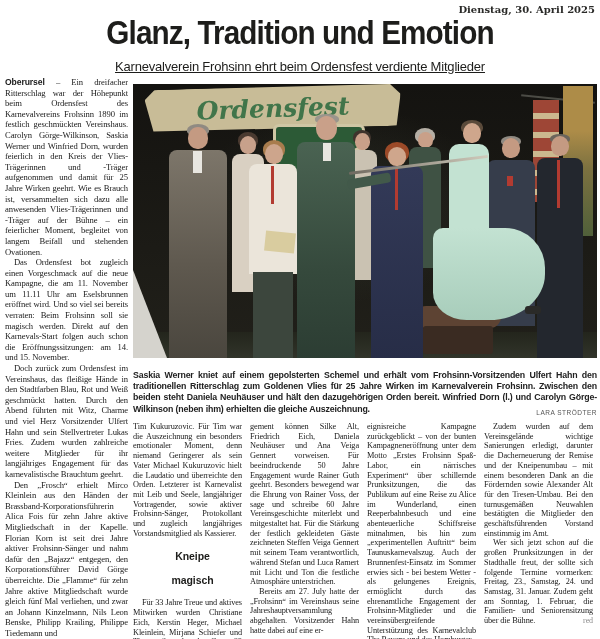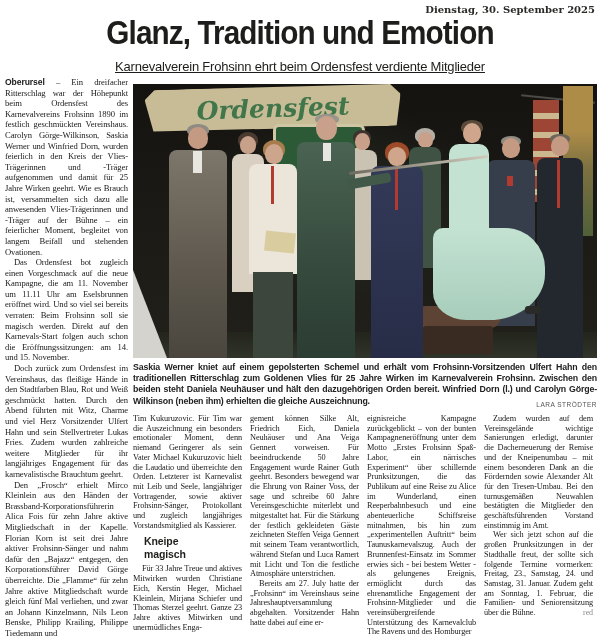--- a/index.html
+++ b/index.html
@@ -24,21 +24,21 @@
         font:8.6px/10.6px "Liberation Serif",serif;letter-spacing:-0.1px;}
   .lead-loc{font:bold 8.6px "Liberation Sans",sans-serif;}
 
   .right{position:absolute;left:133px;top:84px;width:464px;}
 
   .bottom-cols{display:flex;gap:8px;margin-top:4px;height:225px;}
   .bcol{width:109px;height:225px;font:8.3px/9.7px "Liberation Serif",serif;
         letter-spacing:-0.1px;}
   .subhead{font:bold 10.5px/12px "Liberation Sans",sans-serif;color:#1d1d1b;
            margin:5px 0 4px 10px;text-align:left;}
-  .subhead div{margin:1px;}
+  .subhead div{margin:12px;text-align:center;}
   .byline{text-align:right;font:8px/9.7px "Liberation Serif",serif;color:#8c8c8c;margin-top:-9.7px;}
 
   
   .photo{position:relative;width:464px;height:274px;overflow:hidden;
          background:linear-gradient(180deg,#141310,#1c1b16 60%,#21201a);}
   .glow{position:absolute;left:60px;top:20px;width:300px;height:200px;
         background:radial-gradient(ellipse at center,rgba(130,150,120,0.14),rgba(0,0,0,0) 70%);}
   .floor{position:absolute;left:0;bottom:0;width:464px;height:26px;
          background:linear-gradient(180deg,#23251c,#31342a);}
   .wedge{position:absolute;left:0;bottom:0;width:34px;height:88px;background:#d5d3cd;
@@ -68,32 +68,32 @@
   .sword{position:absolute;left:216px;top:88px;width:140px;height:3px;z-index:6;
          background:linear-gradient(90deg,#6f6a60,#cfcabb);transform:rotate(-7deg);
          transform-origin:left center;border-radius:2px;}
   .stool{position:absolute;left:282px;top:222px;width:86px;height:50px;z-index:3;}
   .stool .cushion{position:absolute;left:0;top:0;width:86px;height:22px;background:#5d4333;
          border-radius:12px;}
   .stool .frame{position:absolute;left:8px;top:20px;width:70px;height:28px;background:#3a2b22;
          border-radius:3px;}
 
   
-  .caption{position:relative;margin-top:4px;width:464px;height:48px;
+  .caption{position:relative;margin-top:12px;width:464px;height:48px;
            font:bold 8.8px/11.2px "Liberation Sans",sans-serif;color:#222;
            text-align:justify;letter-spacing:-0.15px;}
   .credit{position:absolute;right:0;bottom:2px;font:400 6.5px "Liberation Sans",sans-serif;
           color:#555;letter-spacing:0.5px;background:#fff;padding-left:4px;}
 </style>
 </head>
 <body>
 
 <div class="page">
 
-  <div class="dateline">Dienstag, 30. September 2025</div>
+  <div class="dateline">Dienstag, 30. April 2025</div>
 
   <h1 class="headline">Glanz, Tradition und Emotion</h1>
   <h2 class="subheadline">Karnevalverein Frohsinn ehrt beim Ordensfest verdiente Mitglieder</h2>
 
   <div class="col col1">
     <p><span class="lead-loc">Oberursel</span> <span>– Ein dreifacher Ritterschlag war der Höhepunkt beim Ordensfest des Karnevalvereins Frohsinn 1890 im festlich geschmückten Vereinshaus. Carolyn Görge-Wilkinson, Saskia Werner und Winfried Dorn, wurden feierlich in den Kreis der Vlies-Trägerinnen und -Träger aufgenommen und damit für 25 Jahre Wirken geehrt. Wie es Brauch ist, versammelten sich dazu alle anwesenden Vlies-Trägerinnen und -Träger auf der Bühne – ein feierlicher Moment, begleitet von langem Beifall und stehenden Ovationen.</span></p>
     <p class="ind">Das Ordensfest bot zugleich einen Vorgeschmack auf die neue Kampagne, die am 11. November um 11.11 Uhr am Eselsbrunnen eröffnet wird. Und so viel sei bereits verraten: Beim Frohsinn soll sie magisch werden. Direkt auf den Karnevals-Start folgen auch schon die Eröffnungssitzungen: am 14. und 15. November.</p>
     <p class="ind">Doch zurück zum Ordensfest im Vereinshaus, das fleißige Hände in den Stadtfarben Blau, Rot und Weiß geschmückt hatten. Durch den Abend führten mit Witz, Charme und viel Herz Vorsitzender Ulfert Hahn und sein Stellvertreter Lukas Fries. Zudem wurden zahlreiche weitere Mitglieder für ihr langjähriges Engagement für das karnevalistische Brauchtum geehrt.</p>
     <p class="ind">Den „Frosch“ erhielt Mirco Kleinlein aus den Händen der Brassband-Korporationsführerin Alica Fois für zehn Jahre aktive Mitgliedschaft in der Kapelle. Florian Korn ist seit drei Jahre aktiver Frohsinn-Sänger und nahm dafür den „Bajazz“ entgegen, den Korporationsführer David Görge überreichte. Die „Flamme“ für zehn Jahre aktive Mitgliedschaft wurde gleich fünf Mal verliehen, und zwar an Johann Kinzelmann, Nils Leon Benske, Philipp Krailing, Philippe Tiedemann und</p>
   </div>

